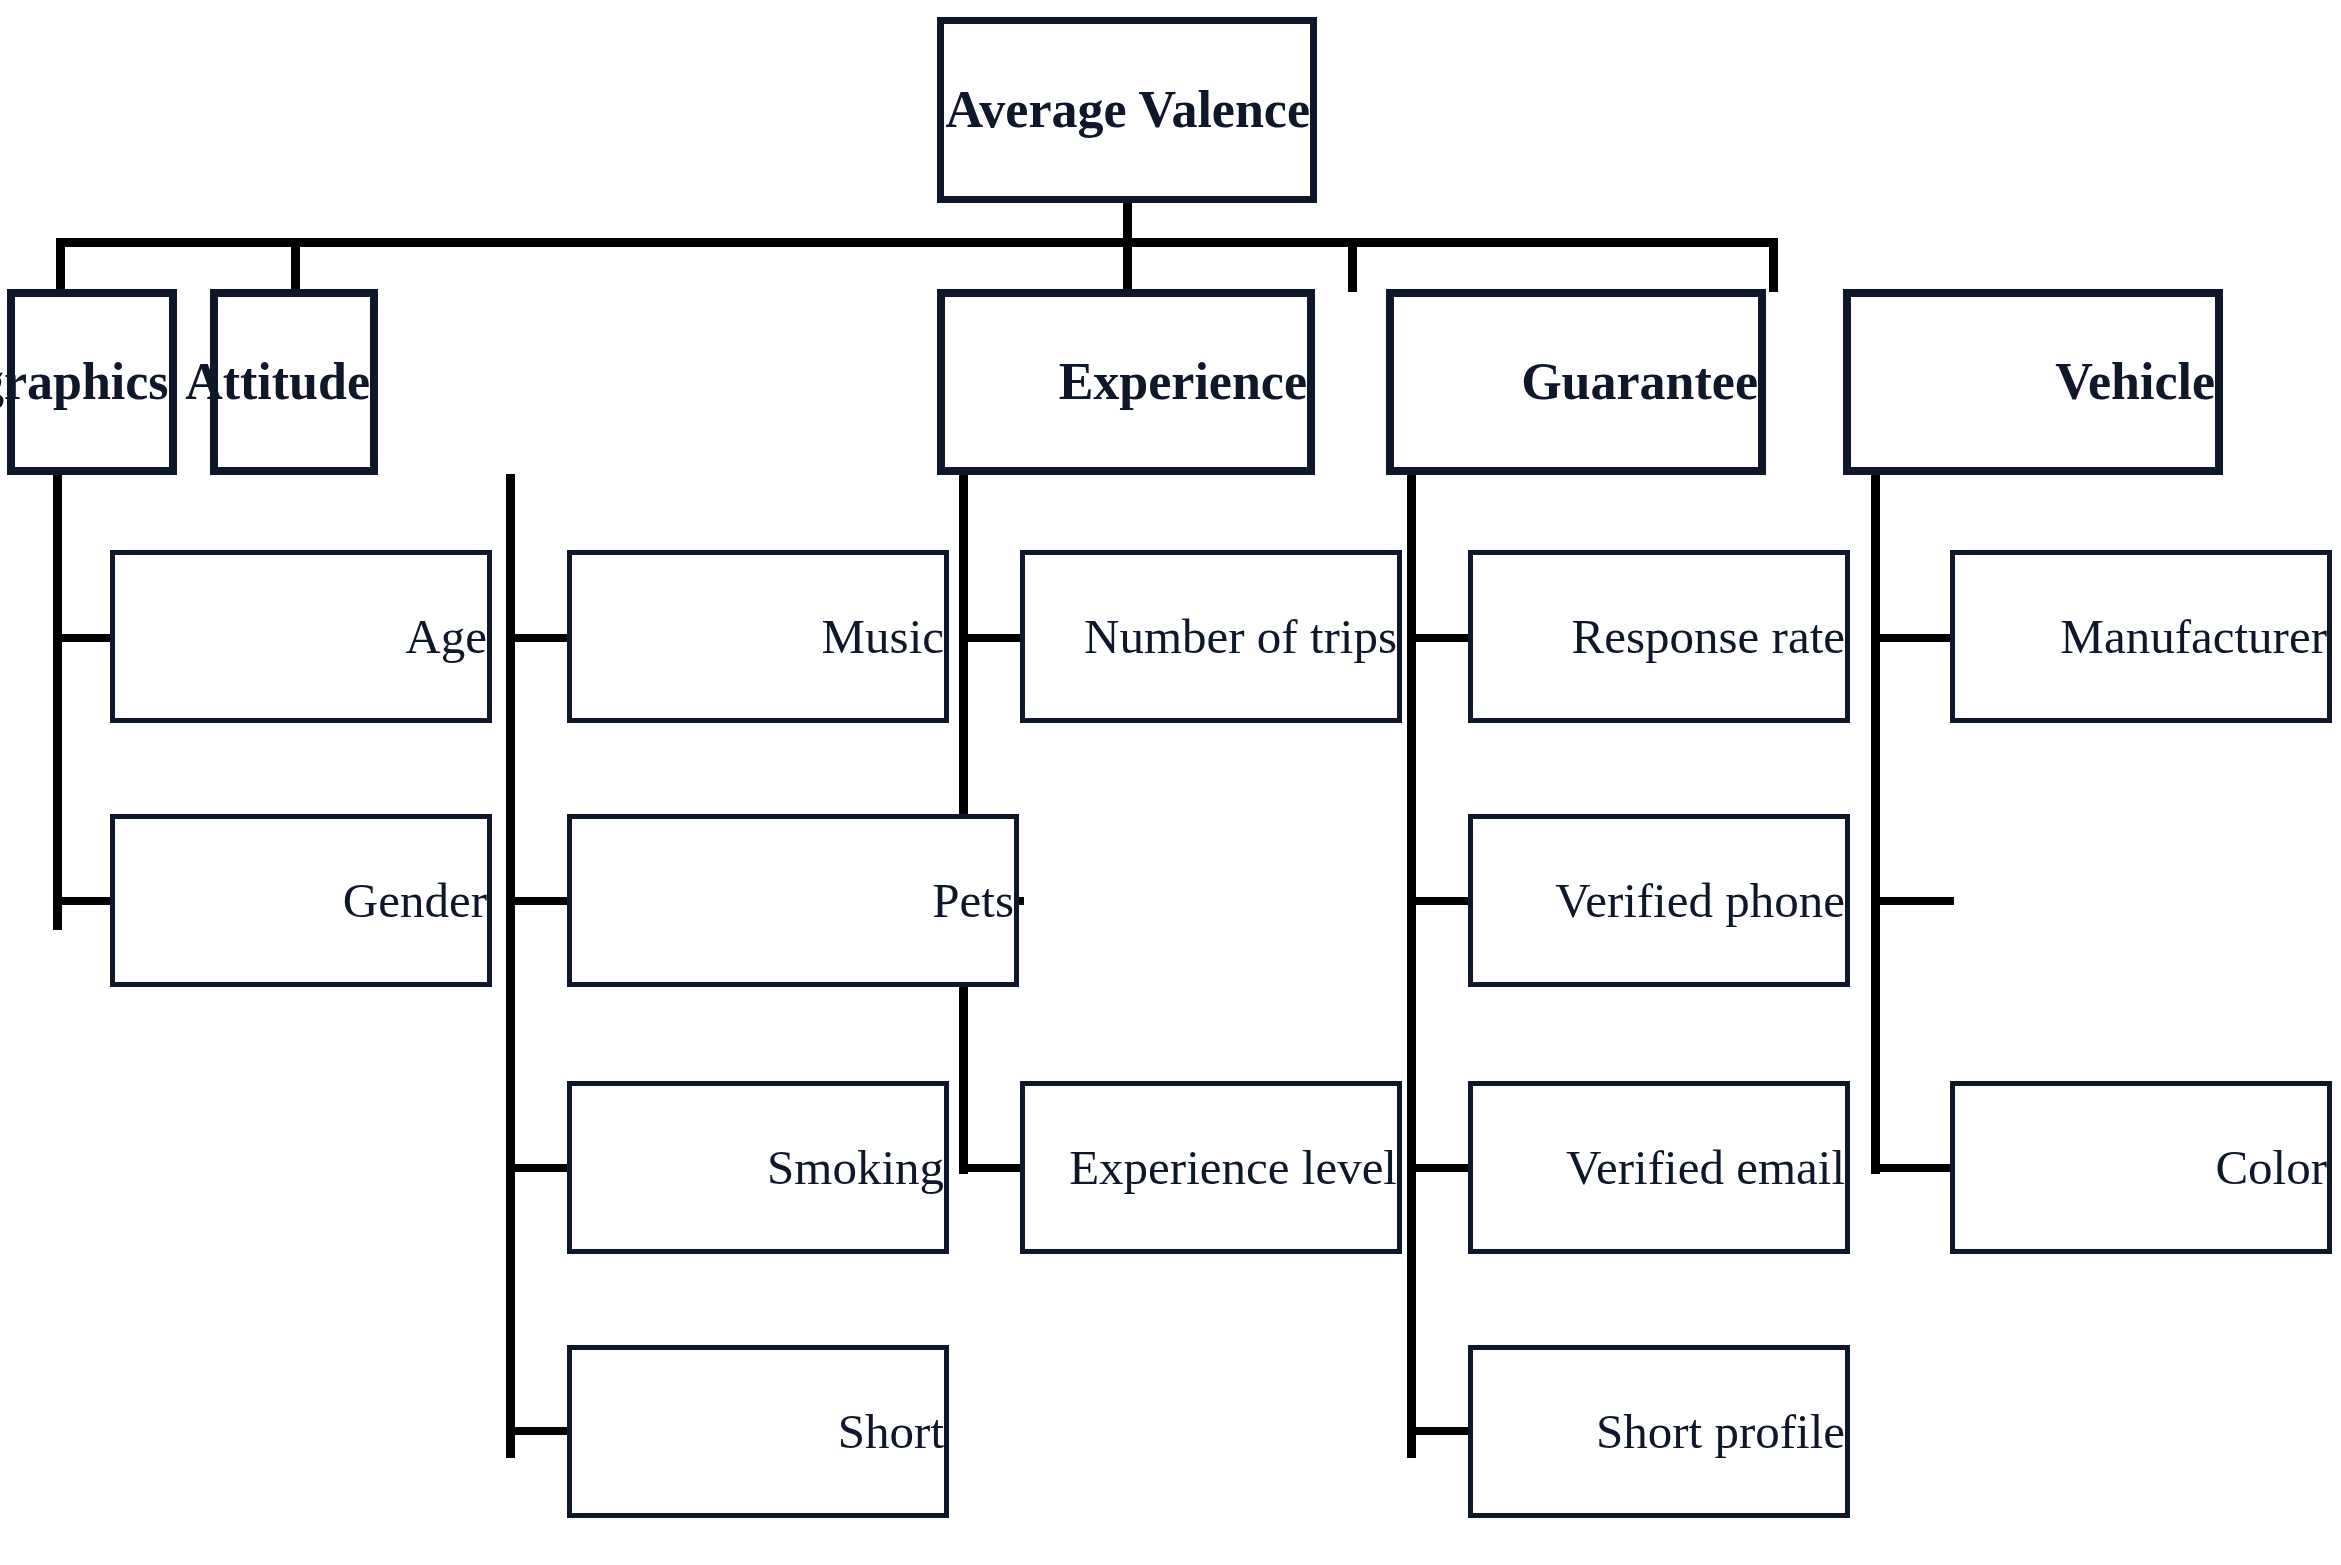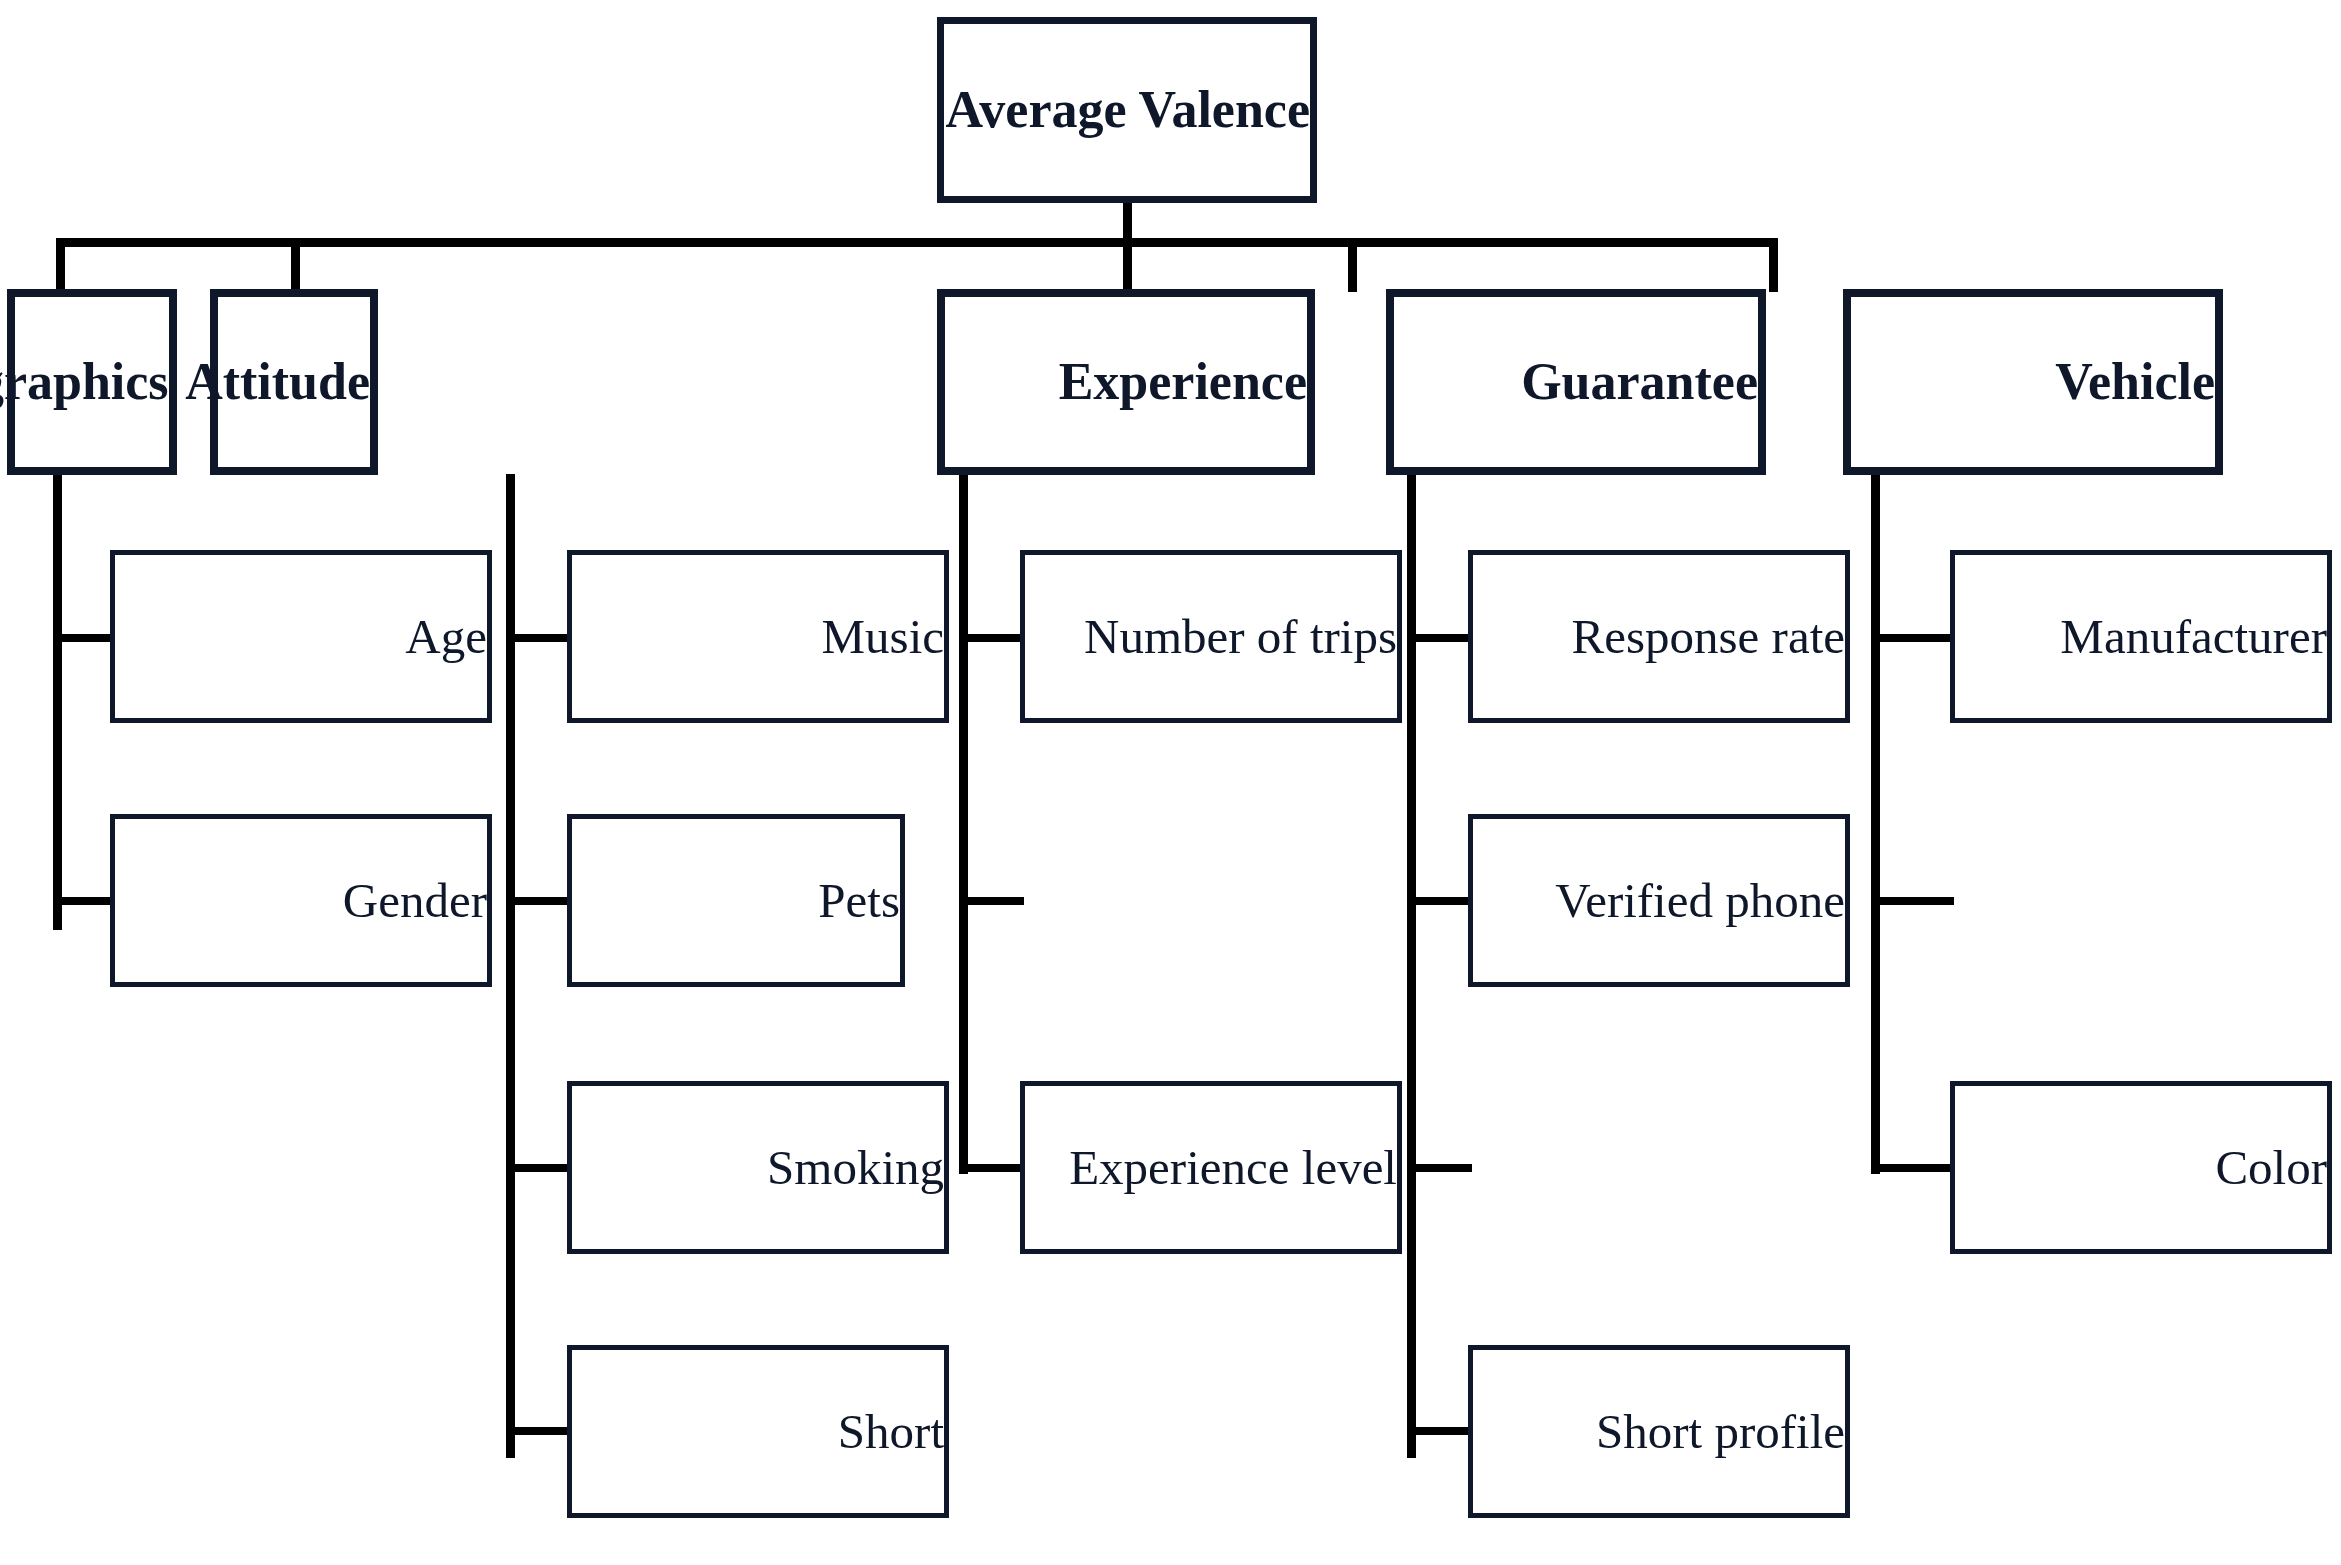--- a/index.html
+++ b/index.html
@@ -66,21 +66,21 @@
 
   <div class="line v" style="left:506px;top:474px;width:8.6px;height:984px;"></div>
   <div class="line h" style="left:506px;top:634px;width:65px;height:8px;"></div>
   <div class="line h" style="left:506px;top:897px;width:65px;height:8px;"></div>
   <div class="line h" style="left:506px;top:1164px;width:65px;height:8px;"></div>
   <div class="line h" style="left:506px;top:1427px;width:65px;height:8px;"></div>
 
   <div class="box leaf" style="left:567px;top:550px;width:382px;height:173px;">
     <span>Music</span>
   </div>
-  <div class="box leaf" style="left:567px;top:814px;width:338px;height:173px;">
+  <div class="box leaf" style="left:567px;top:814px;width:452px;height:173px;">
     <span>Pets</span>
   </div>
   <div class="box leaf" style="left:567px;top:1081px;width:382px;height:173px;">
     <span>Smoking</span>
   </div>
   <div class="box leaf" style="left:567px;top:1345px;width:382px;height:173px;">
     <span>Short</span>
   </div>
 
   <div class="line v" style="left:959px;top:474px;width:8.6px;height:700px;"></div>
@@ -100,20 +100,23 @@
   <div class="line h" style="left:1407px;top:897px;width:65px;height:8px;"></div>
   <div class="line h" style="left:1407px;top:1164px;width:65px;height:8px;"></div>
   <div class="line h" style="left:1407px;top:1427px;width:65px;height:8px;"></div>
 
   <div class="box leaf" style="left:1468px;top:550px;width:382px;height:173px;">
     <span>Response rate</span>
   </div>
   <div class="box leaf" style="left:1468px;top:814px;width:382px;height:173px;">
     <span>Verified phone</span>
   </div>
+  <div class="box leaf" style="left:1468px;top:1081px;width:382px;height:173px;">
+    <span>Verified email</span>
+  </div>
   <div class="box leaf" style="left:1468px;top:1345px;width:382px;height:173px;">
     <span>Short profile</span>
   </div>
 
   <div class="line v" style="left:1871px;top:474px;width:8.6px;height:700px;"></div>
   <div class="line h" style="left:1871px;top:634px;width:83px;height:8px;"></div>
   <div class="line h" style="left:1871px;top:897px;width:83px;height:8px;"></div>
   <div class="line h" style="left:1871px;top:1164px;width:83px;height:8px;"></div>
 
   <div class="box leaf" style="left:1950px;top:550px;width:382px;height:173px;">

